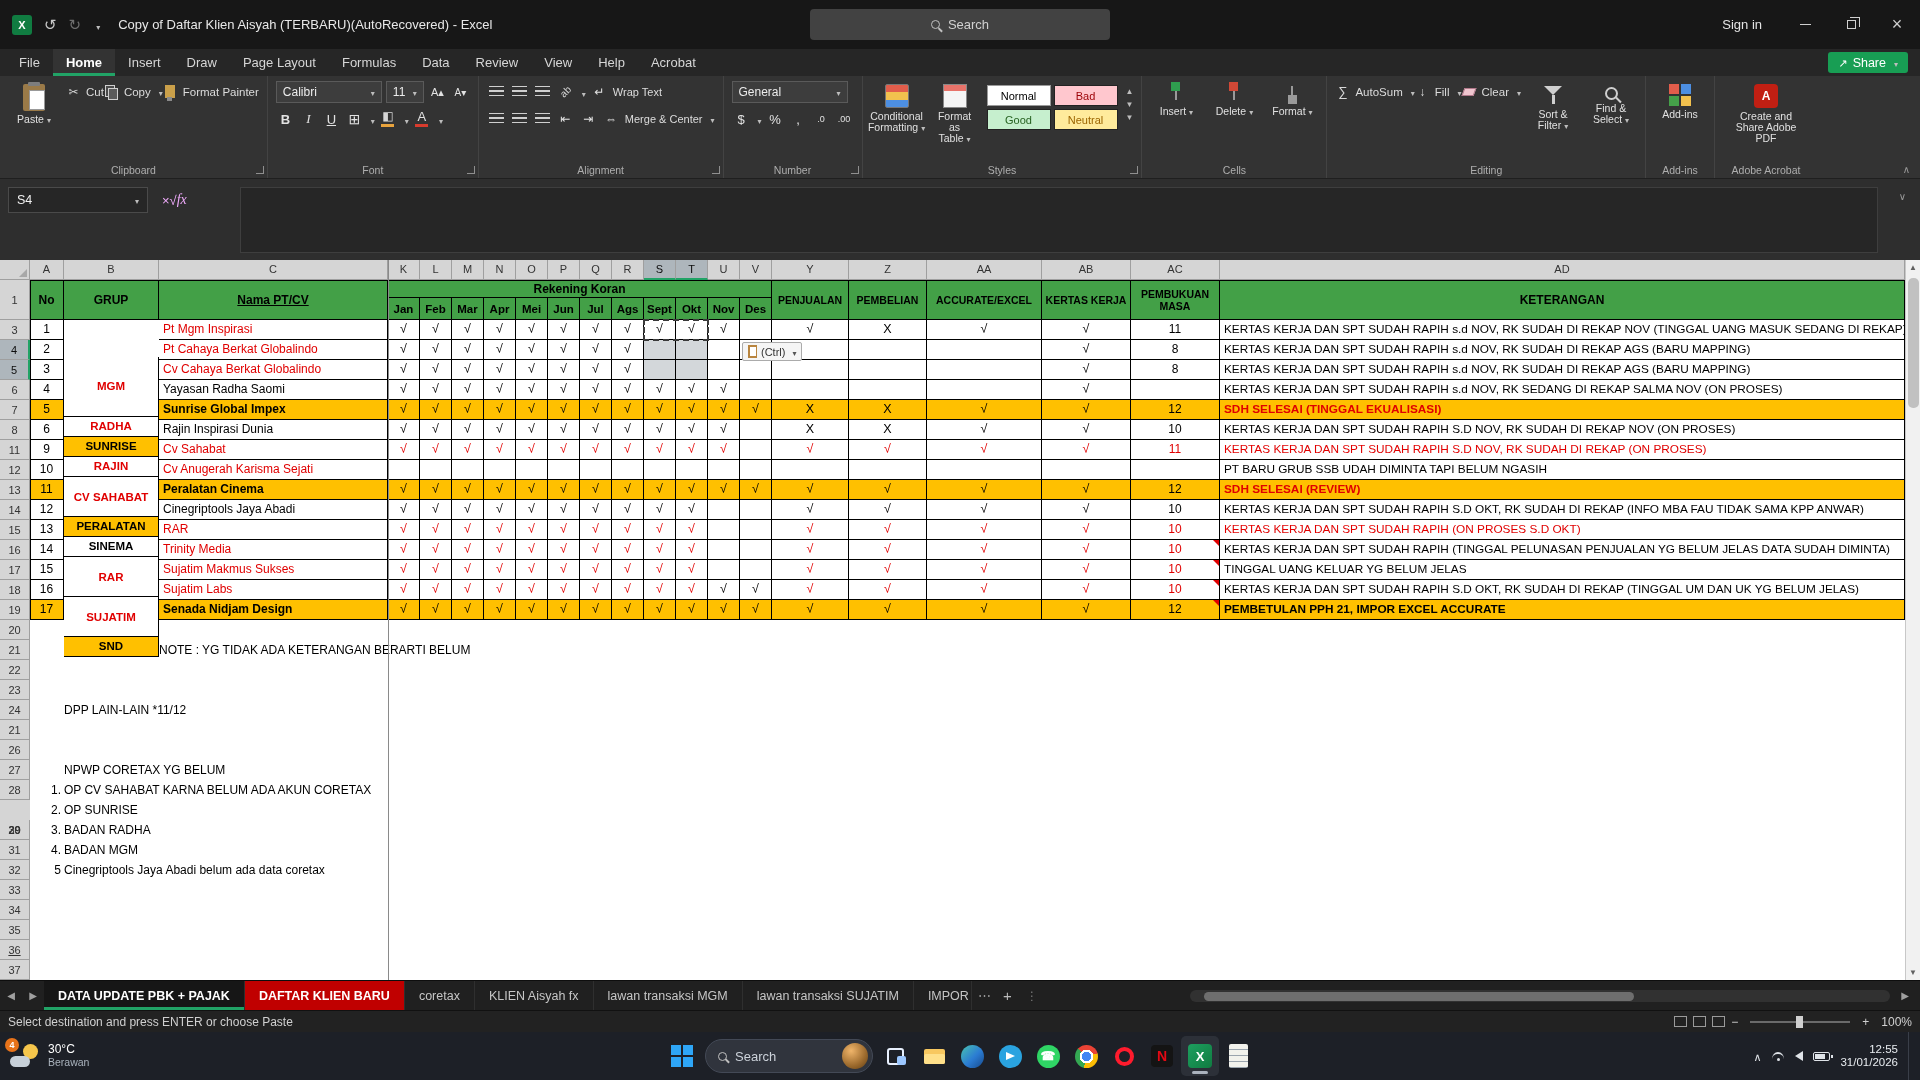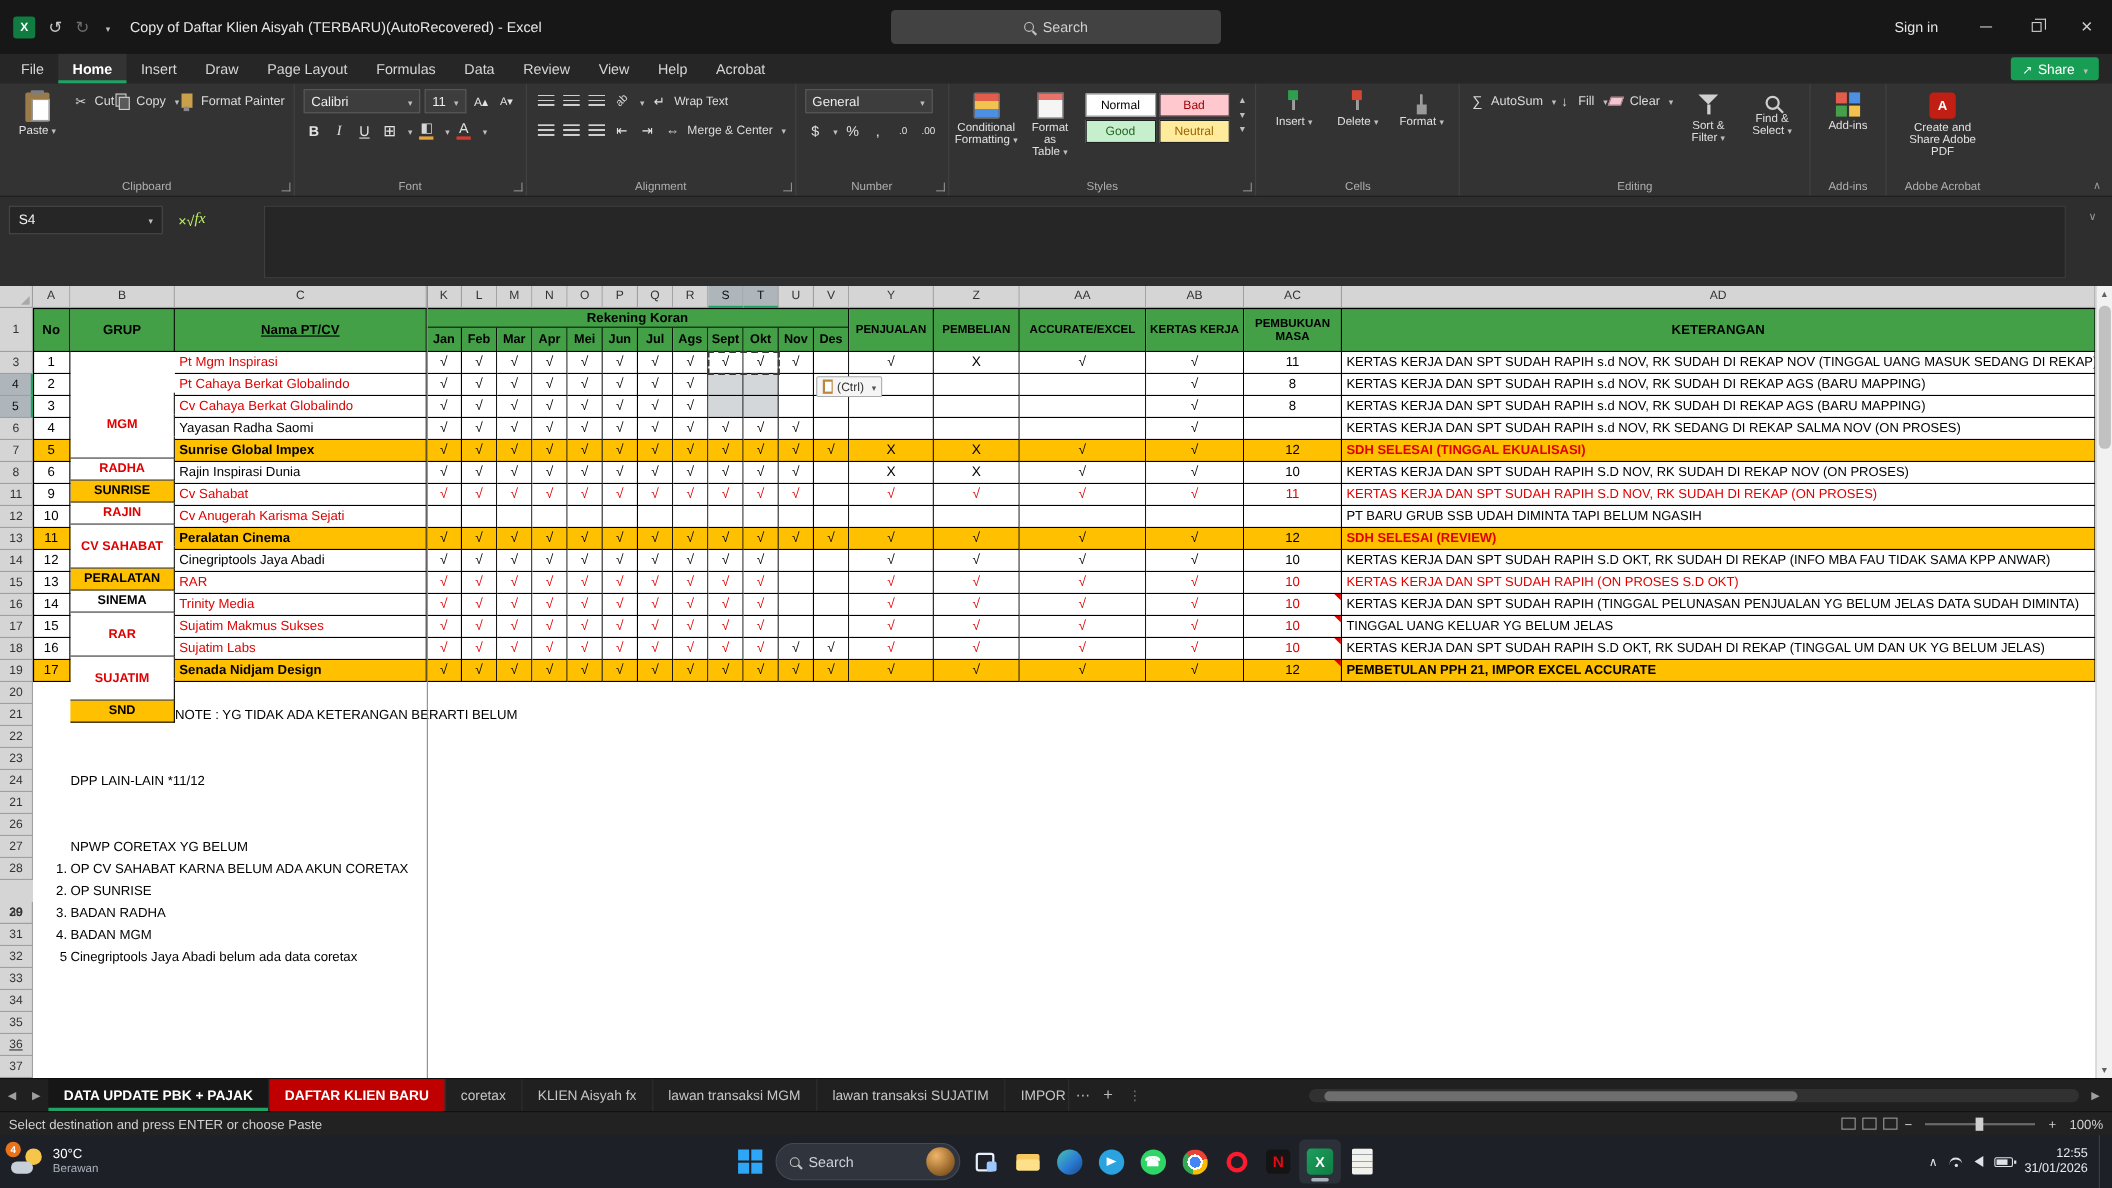--- a/index.html
+++ b/index.html
@@ -120,21 +120,21 @@
 .ic-pdf{width:24px;height:24px;background:#c11f13;border-radius:4px;color:#fff;font-weight:bold;font-size:12px;
   display:flex;align-items:center;justify-content:center;}
 .ic-pdf::before{content:"A";}
 .rib-collapse{position:absolute;right:10px;bottom:3px;color:#9a9a9a;font-size:10px;}
 .rib-collapse::before{content:"∧";}
 
 
 .fbar{position:absolute;left:0;top:178px;width:100%;height:82px;background:#2e2e2e;border-top:1px solid #1f1f1f;}
 .namebox{position:absolute;left:8px;top:8px;width:140px;height:26px;background:#262626;border:1px solid #4a4a4a;
   color:#f0f0f0;font-size:12.5px;display:flex;align-items:center;justify-content:space-between;padding:0 8px;}
-.fbicons{position:absolute;left:152px;top:8px;height:26px;display:flex;align-items:center;color:#bef264;
+.fbicons{position:absolute;left:152px;top:8px;height:26px;display:flex;align-items:center;color:#f0abfc;
   padding:0 10px;font-size:13px;justify-content:flex-end;}
 .fx-x::before{content:"×";}
 .fx-ok::before{content:"√";}
 .fx-fx{font-style:italic;font-family:"Liberation Serif",serif;font-size:14px;}
 .fb-input{position:absolute;left:240px;top:8px;right:42px;height:66px;background:#262626;border:1px solid #3e3e3e;}
 .fb-collapse{position:absolute;right:14px;top:12px;color:#9a9a9a;font-size:10px;}
 .fb-collapse::before{content:"∨";}
 
 
 .grid{position:absolute;left:0;top:260px;width:1920px;height:720px;background:#e9e9e9;}

